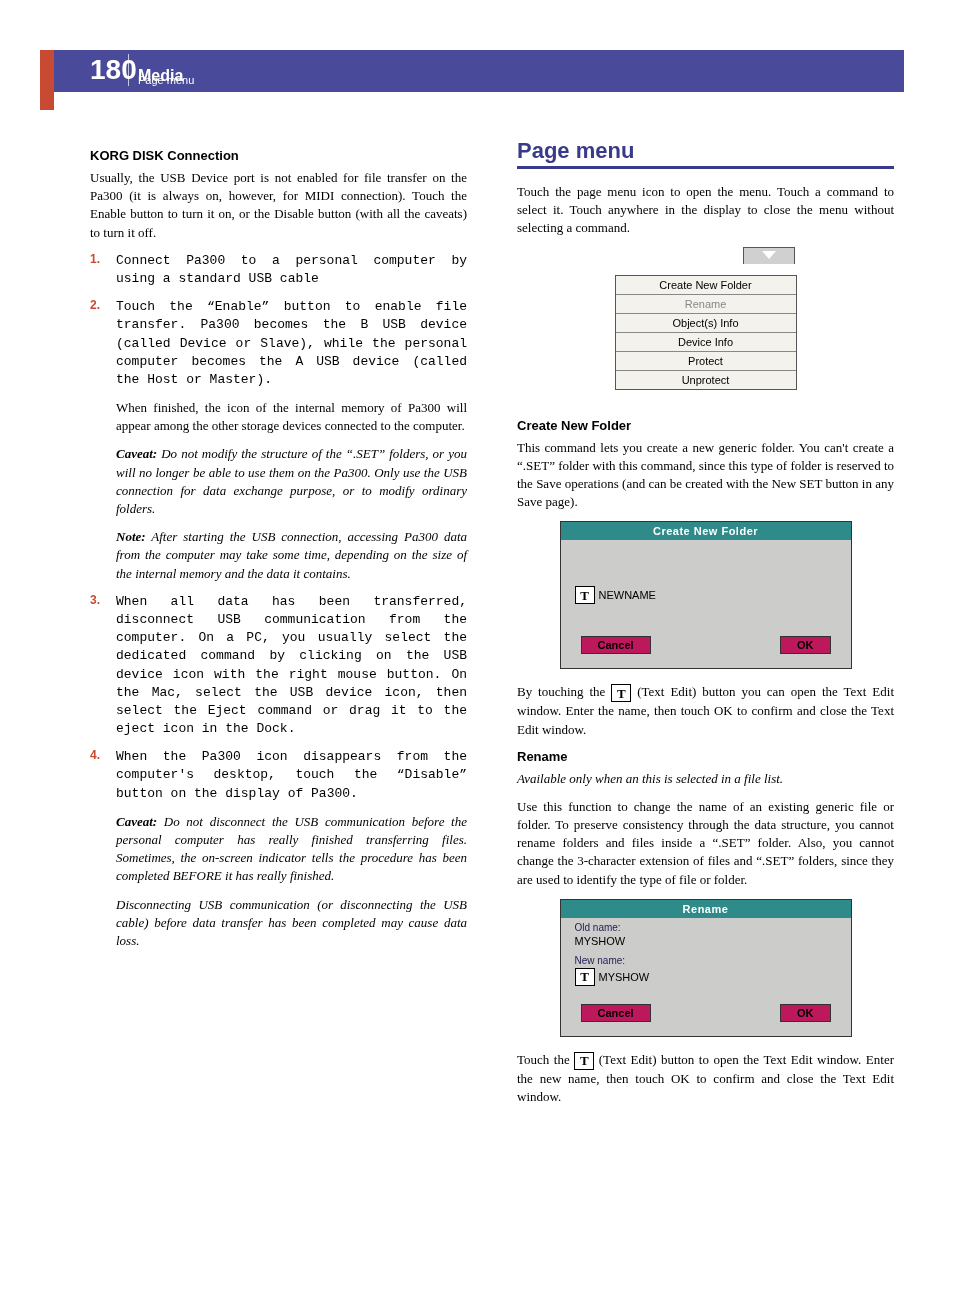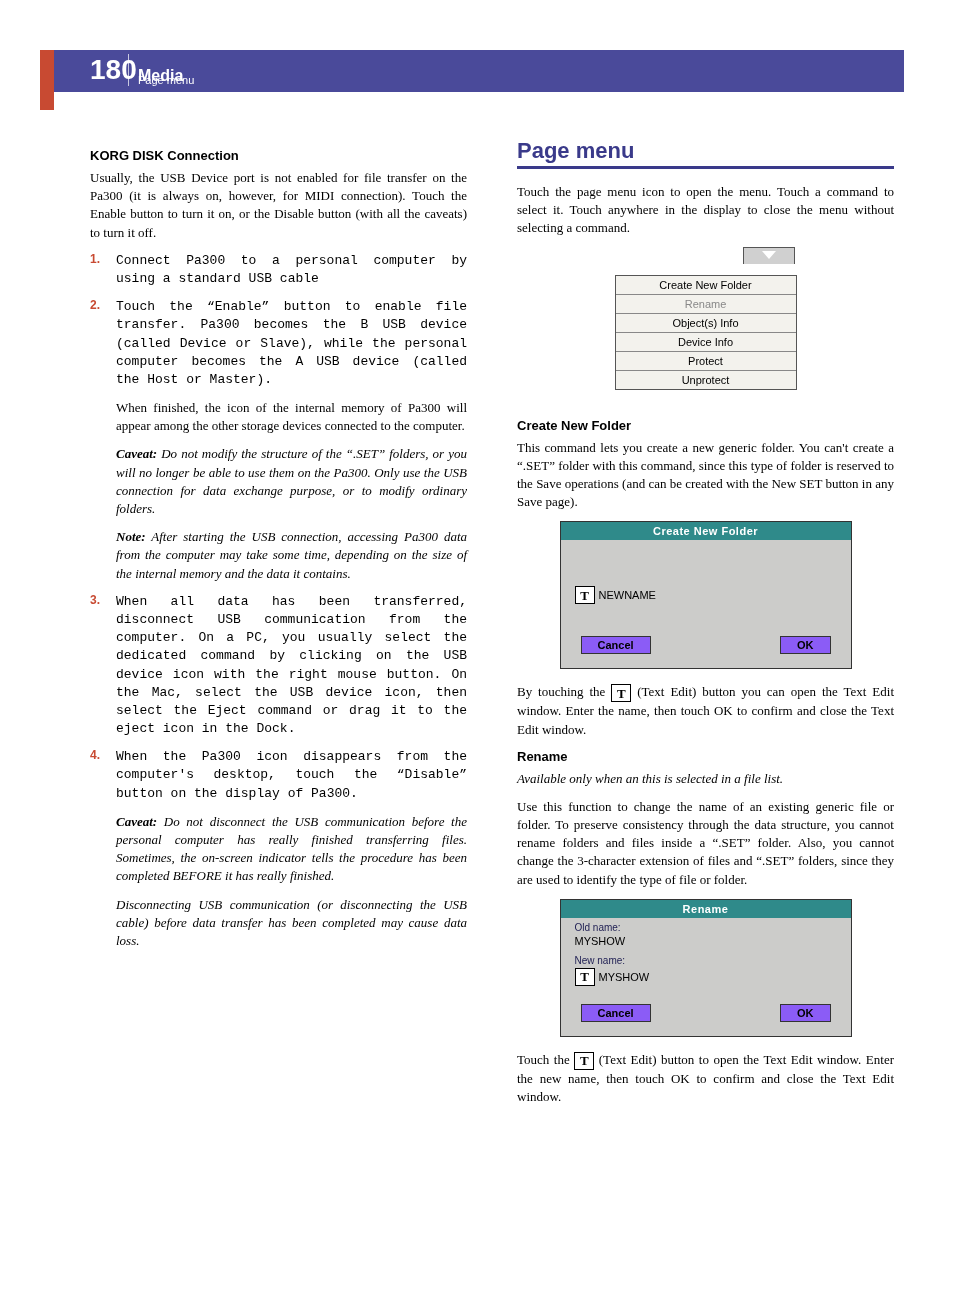--- a/index.html
+++ b/index.html
@@ -185,21 +185,21 @@
   }
   .dlg-label { font-size:10px; color:#225; margin-bottom:2px;}
   .dlg-val { font-size:11px; color:#000; margin-bottom:8px;}
   .dlg-btns {
     display:flex;
     justify-content:space-between;
     padding:6px 20px 14px 20px;
   }
   .dlg-btn {
     border:1px solid #333;
-    background:#8b5cf6;
+    background:#be185d;
     padding:2px 16px;
     font-size:11px;
     font-family: Verdana, Geneva, sans-serif;
     font-weight:bold;
   }
   .inline-t {
     display:inline-flex;
     align-items:center;
     justify-content:center;
     width:18px; height:16px;

